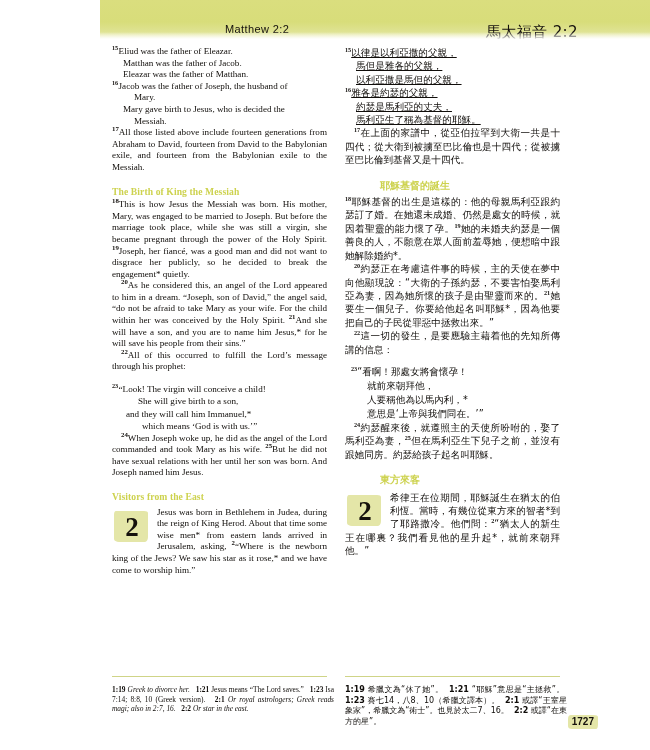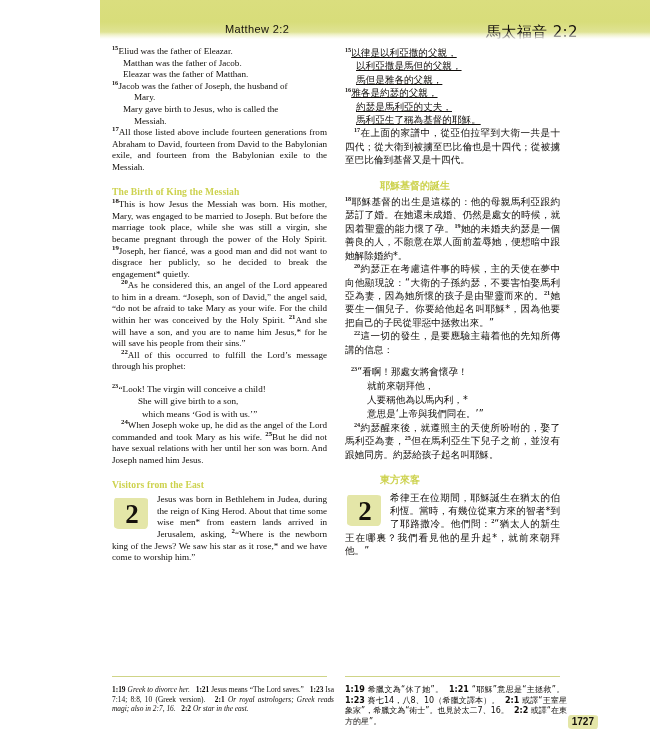--- a/index.html
+++ b/index.html
@@ -248,57 +248,58 @@
 <div class="columns">
 
   <div class="col col-en">
 
     <div>
       <p class="verse-line"><span class="vn">15</span><span>Eliud was the father of Eleazar.</span></p>
       <p class="verse-line sub"><span>Matthan was the father of Jacob.</span></p>
       <p class="verse-line sub"><span>Eleazar was the father of Matthan.</span></p>
       <p class="verse-line"><span class="vn">16</span><span>Jacob was the father of Joseph, the husband of</span></p>
       <p class="verse-line sub2"><span>Mary.</span></p>
-      <p class="verse-line sub"><span>Mary gave birth to Jesus, who is called the</span></p>
+      <p class="verse-line sub"><span>Mary gave birth to Jesus, who is decided the</span></p>
       <p class="verse-line sub2"><span>Messiah.</span></p>
     </div>
 
     <p class="para-block"><span class="vn-big">17</span><span>All those listed above include fourteen generations from Abraham to David, fourteen from David to the Babylonian exile, and fourteen from the Babylonian exile to the Messiah.</span></p>
 
     <div class="section-head">The Birth of King the Messiah</div>
 
     <p><span class="vn-big">18</span><span>This is how Jesus the Messiah was born. His mother, Mary, was engaged to be married to Joseph. But before the marriage took place, while she was still a virgin, she became pregnant through the power of the Holy Spirit. </span><span class="vn-big">19</span><span>Joseph, her fiancé, was a good man and did not want to disgrace her publicly, so he decided to break the engagement* quietly.</span></p>
 
     <p class="para-indent"><span class="vn-big">20</span><span>As he considered this, an angel of the Lord appeared to him in a dream. “Joseph, son of David,” the angel said, “do not be afraid to take Mary as your wife. For the child within her was conceived by the Holy Spirit. </span><span class="vn-big">21</span><span>And she will have a son, and you are to name him Jesus,* for he will save his people from their sins.”</span></p>
 
     <p class="para-indent"><span class="vn-big">22</span><span>All of this occurred to fulfill the Lord’s message through his prophet:</span></p>
 
     <div class="poetry">
       <p class="p1"><span class="vn">23</span><span>“Look! The virgin will conceive a child!</span></p>
       <p class="p2">She will give birth to a son,</p>
+      <p class="p3">and they will call him Immanuel,*</p>
       <p class="p4">which means ‘God is with us.’”</p>
     </div>
 
     <p class="para-block para-indent"><span class="vn-big">24</span><span>When Joseph woke up, he did as the angel of the Lord commanded and took Mary as his wife. </span><span class="vn-big">25</span><span>But he did not have sexual relations with her until her son was born. And Joseph named him Jesus.</span></p>
 
     <div class="section-head">Visitors from the East</div>
 
     <div class="chapter-block">
       <div class="dropcap">2</div>
       <p class="chapter-text"><span>Jesus was born in Bethlehem in Judea, during the reign of King Herod. About that time some wise men* from eastern lands arrived in Jerusalem, asking, </span><span class="vn-big">2</span><span>“Where is the newborn king of the Jews? We saw his star as it rose,* and we have come to worship him.”</span></p>
     </div>
 
   </div>
 
   <div class="col col-zh">
 
     <div>
       <p class="zh-line"><span class="zh-vn">15</span><span class="nm">以律是以利亞撒的父親，</span></p>
+      <p class="zh-line sub"><span class="nm">馬但是雅各的父親，</span></p>
       <p class="zh-line sub"><span class="nm">以利亞撒是馬但的父親，</span></p>
-      <p class="zh-line sub"><span class="nm">馬但是雅各的父親，</span></p>
       <p class="zh-line"><span class="zh-vn">16</span><span class="nm">雅各是約瑟的父親，</span></p>
       <p class="zh-line sub"><span class="nm">約瑟是馬利亞的丈夫，</span></p>
       <p class="zh-line sub"><span class="nm">馬利亞生了稱為基督的耶穌。</span></p>
     </div>
 
     <p class="zh-para"><span class="zh-vn">17</span><span>在上面的家譜中，從亞伯拉罕到大衛一共是十四代；從大衛到被擄至巴比倫也是十四代；從被擄至巴比倫到基督又是十四代。</span></p>
 
     <div class="zh-head">耶穌基督的誕生</div>
 
     <p><span class="zh-vn">18</span><span>耶穌基督的出生是這樣的：他的母親馬利亞跟約瑟訂了婚。在她還未成婚、仍然是處女的時候，就因着聖靈的能力懷了孕。</span><span class="zh-vn">19</span><span>她的未婚夫約瑟是一個善良的人，不願意在眾人面前羞辱她，便想暗中跟她解除婚約*。</span></p>

